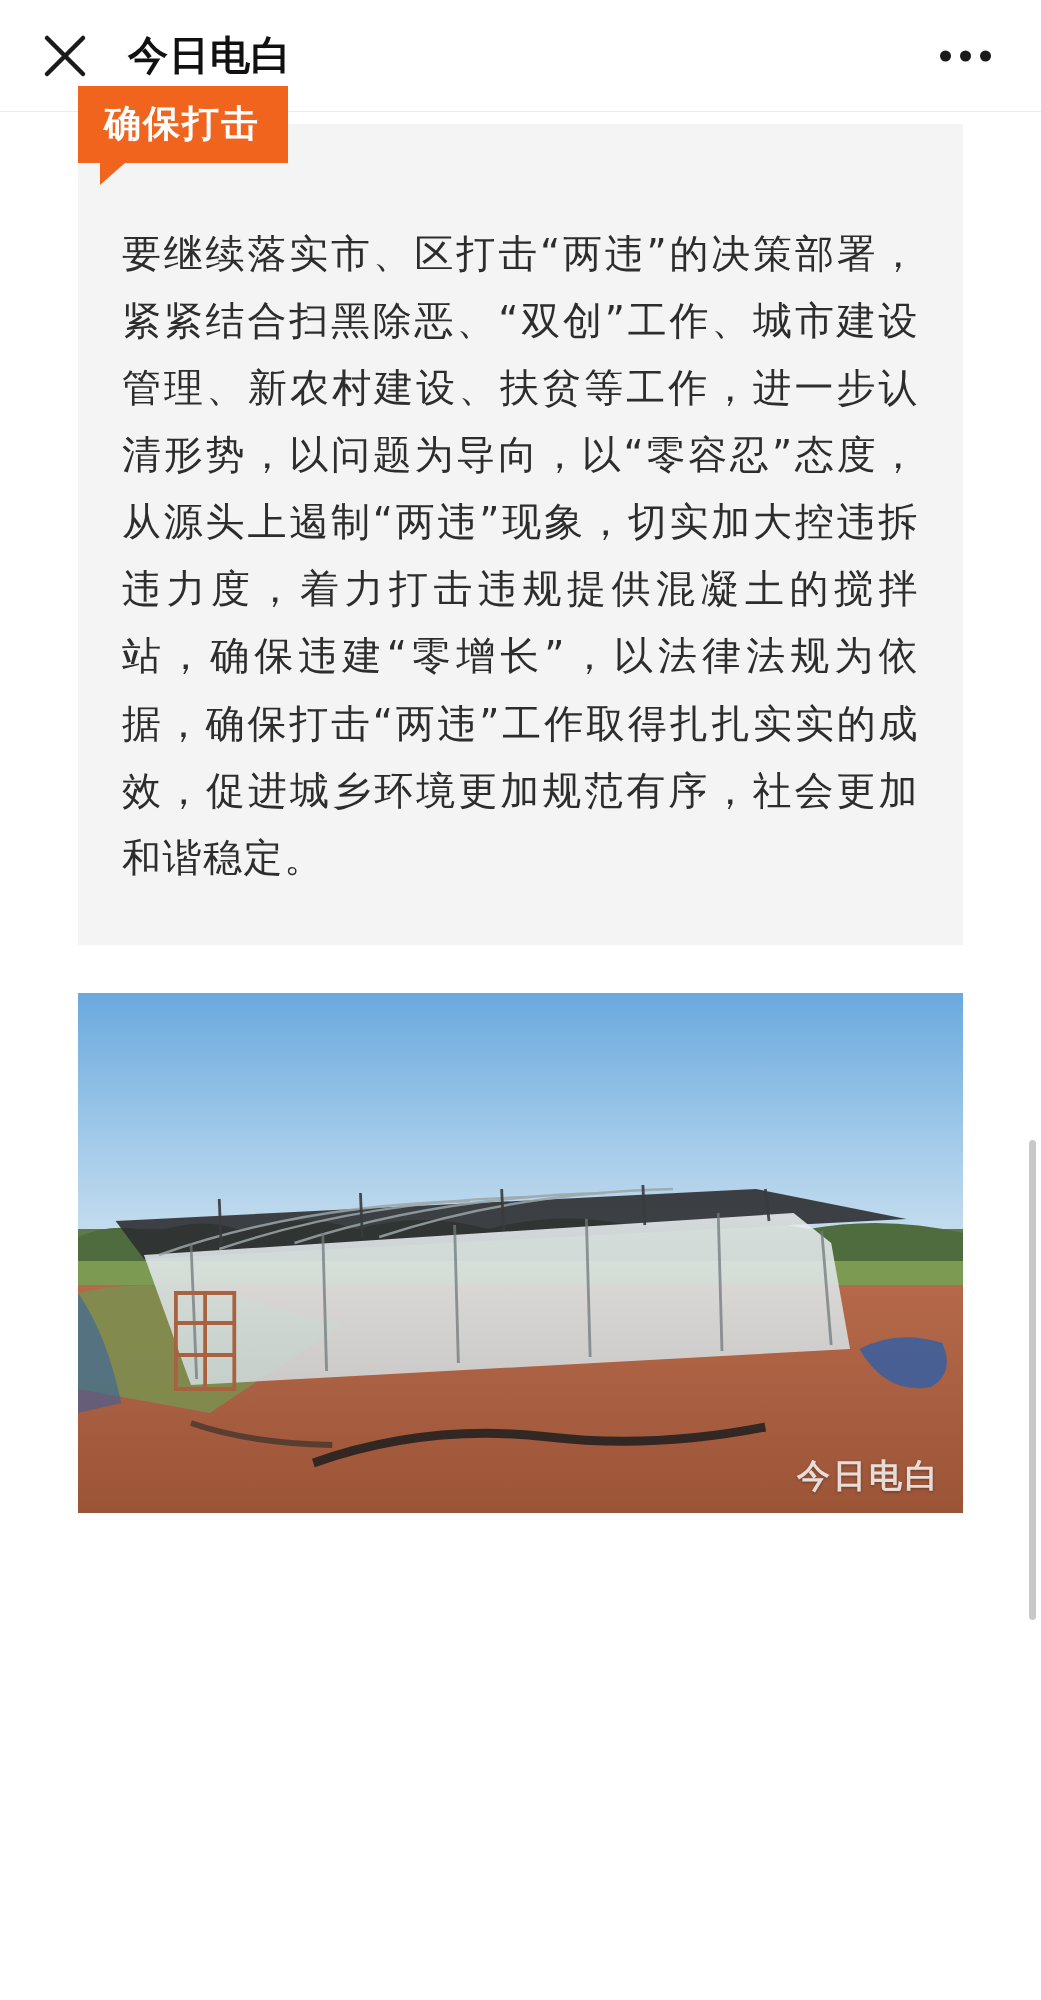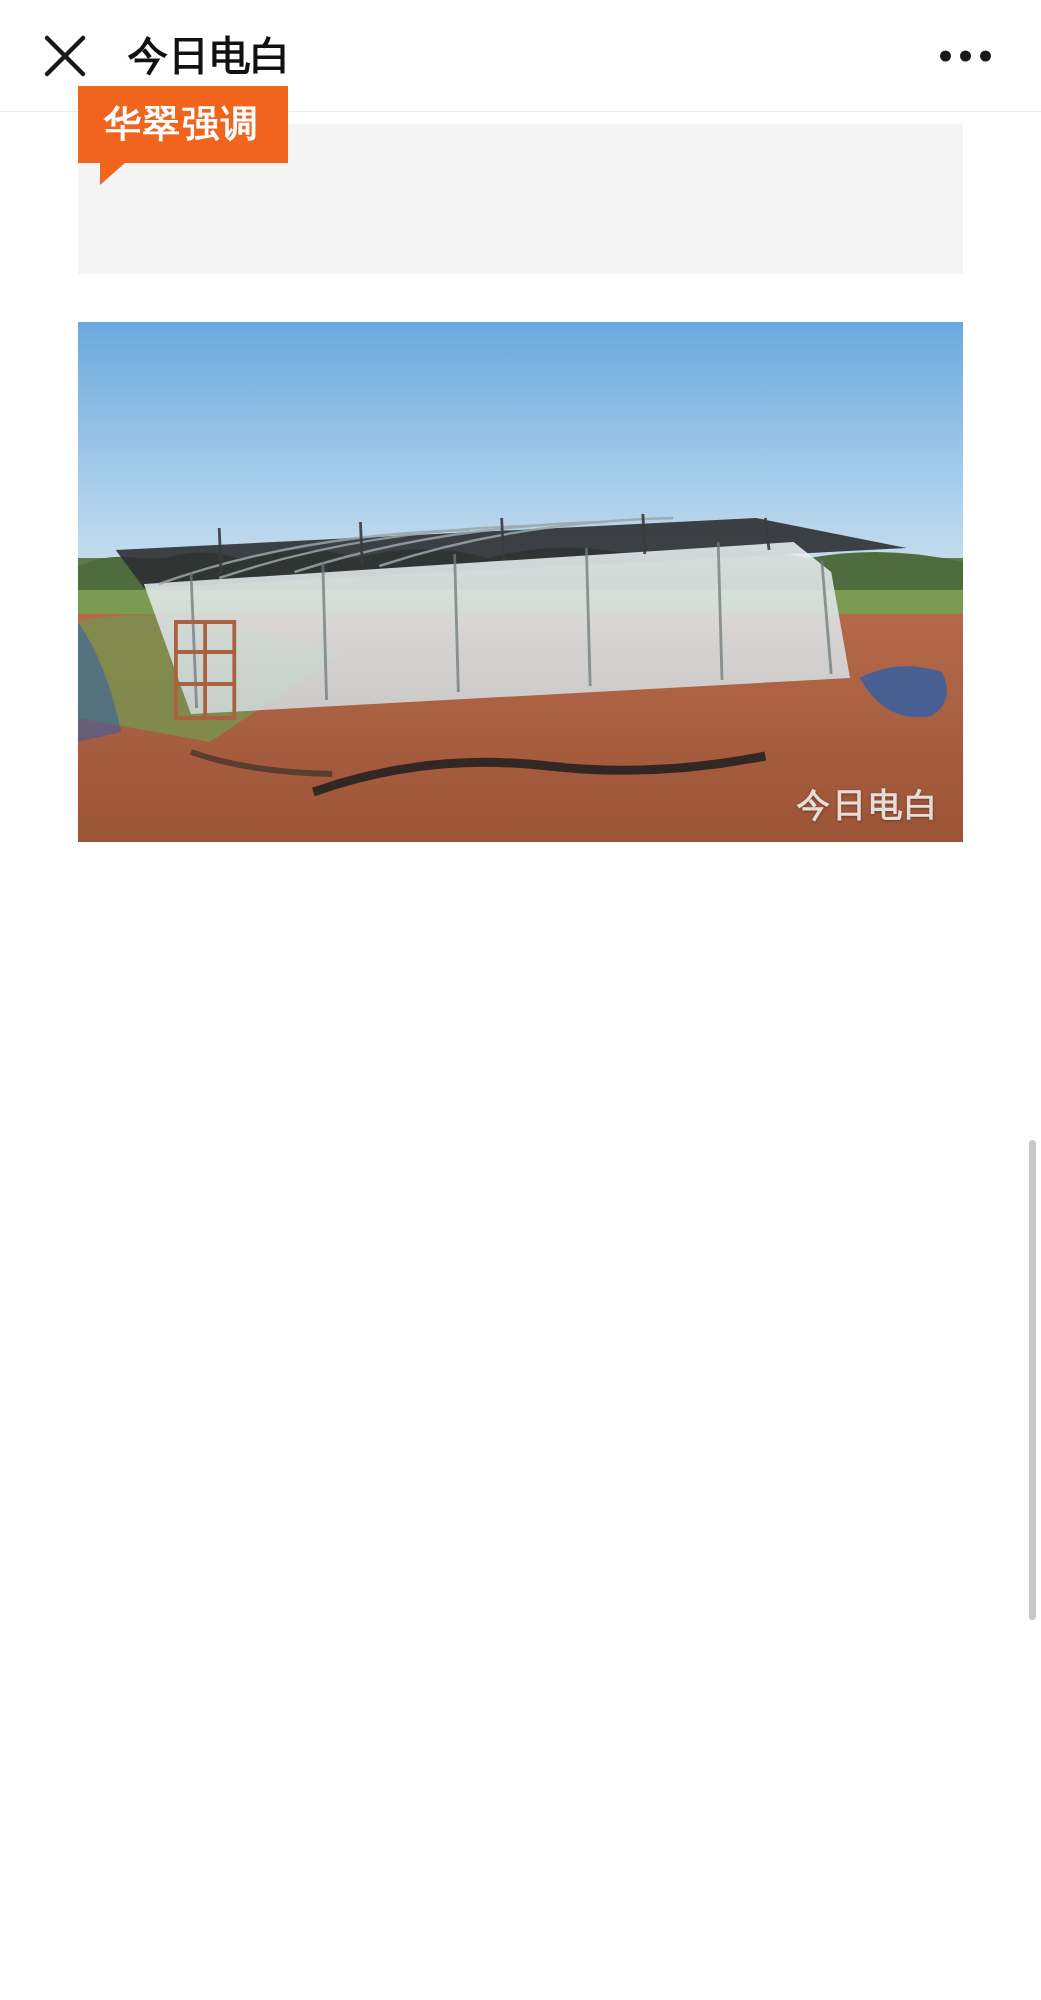--- a/index.html
+++ b/index.html
@@ -162,21 +162,22 @@
   <div class="nav-more">
     <i></i>
     <i></i>
     <i></i>
   </div>
 </div>
 
 <div class="article">
 
   <div class="quote-block">
-    <div class="tag">华翠强调</div>
+    <div class="tag">确保打击</div>
+    <div class="quote-text">要继续落实市、区打击“两违”的决策部署，紧紧结合扫黑除恶、“双创”工作、城市建设管理、新农村建设、扶贫等工作，进一步认清形势，以问题为导向，以“零容忍”态度，从源头上遏制“两违”现象，切实加大控违拆违力度，着力打击违规提供混凝土的搅拌站，确保违建“零增长”，以法律法规为依据，确保打击“两违”工作取得扎扎实实的成效，促进城乡环境更加规范有序，社会更加和谐稳定。</div>
   </div>
 
   <div class="photo-wrap">
     <div class="photo">
       <svg viewBox="0 0 940 520" preserveAspectRatio="none" aria-hidden="true">
         <defs>
           <linearGradient id="sky" x1="0" y1="0" x2="0" y2="1">
             <stop offset="0%" stop-color="#6aa9de"></stop>
             <stop offset="60%" stop-color="#a8cdea"></stop>
             <stop offset="100%" stop-color="#cfe2ef"></stop>

